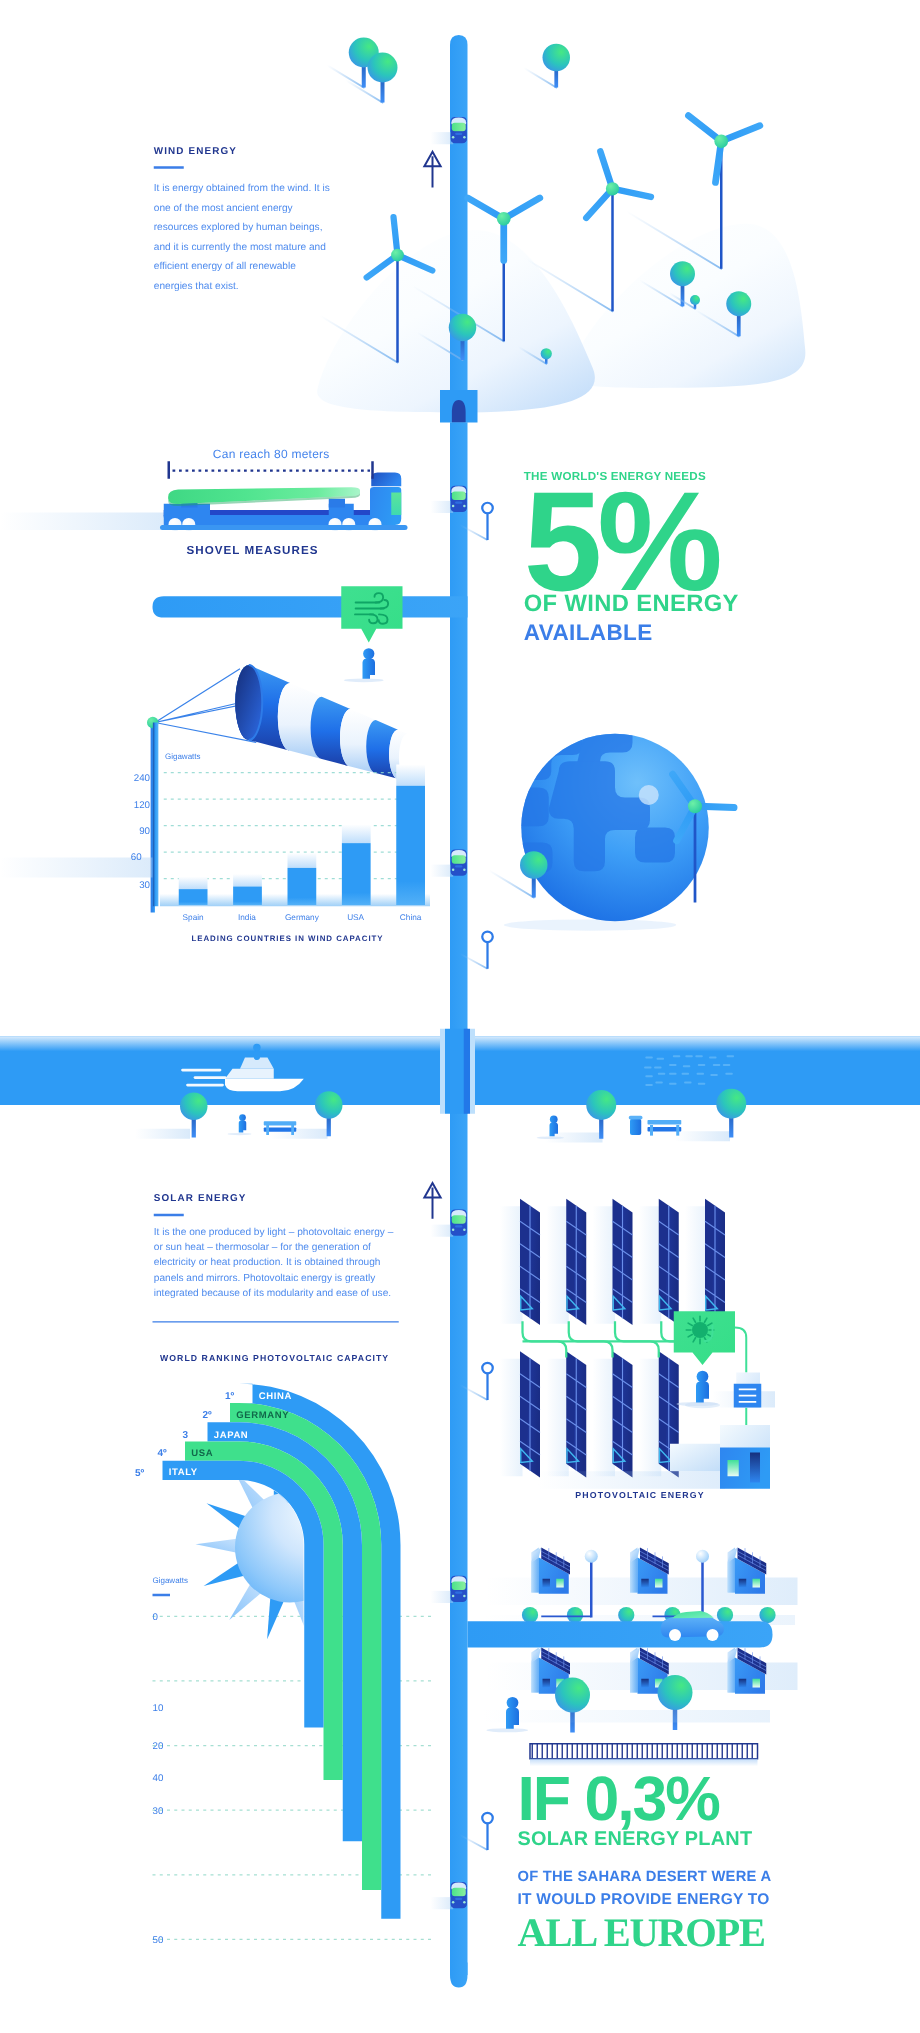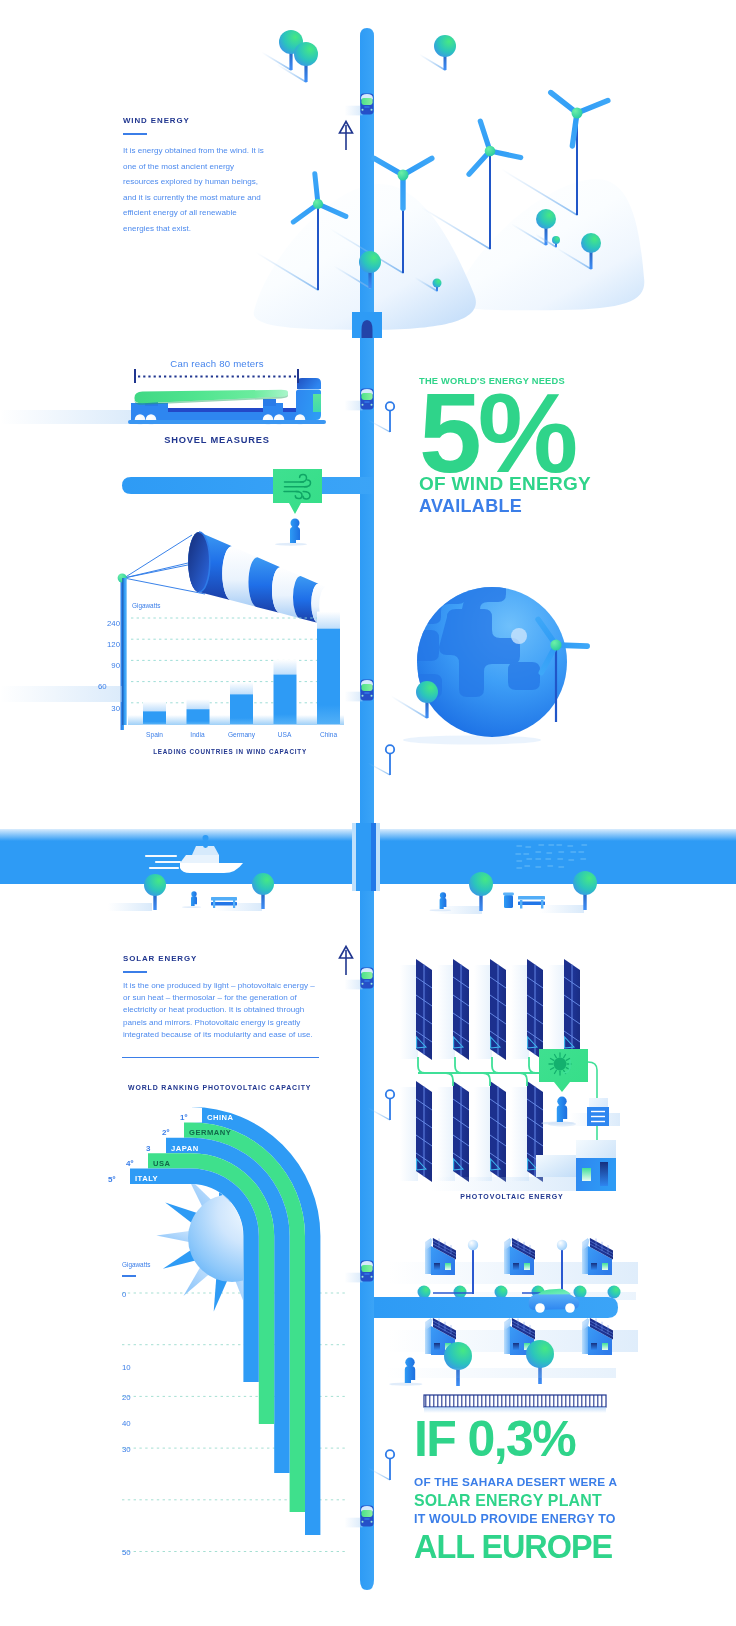--- a/index.html
+++ b/index.html
@@ -937,27 +937,27 @@
       </g>
 
 </svg>
 
 <div class="abs" style="left:123px;top:116px;width:170px;">
   <div class="sec-title">WIND ENERGY</div>
   <div class="sec-rule" style="margin-top:8px;"></div>
   <div class="sec-body" style="margin-top:8px;width:141px;">It is energy obtained from the wind. It is one of the most ancient energy resources explored by human beings, and it is currently the most mature and efficient energy of all renewable energies that exist.</div>
 </div>
 
-<div class="abs caption" style="left:127px;top:435px;width:180px;text-align:center;">SHOVEL MEASURES</div>
+<div class="abs caption" style="left:112px;top:435px;width:180px;text-align:center;">SHOVEL MEASURES</div>
 <div class="abs" style="left:134px;top:358px;width:166px;text-align:center;font-size:9.6px;color:#4584EC;letter-spacing:0.2px;">Can reach 80 meters</div>
 
 <div class="abs" style="left:98px;top:612px;width:22px;text-align:right;" class2=""><span class="tick-lbl">240</span></div>
 <div class="abs" style="left:98px;top:633px;width:22px;text-align:right;"><span class="tick-lbl">120</span></div>
 <div class="abs" style="left:98px;top:654px;width:22px;text-align:right;"><span class="tick-lbl">90</span></div>
-<div class="abs" style="left:98px;top:675px;width:22px;text-align:left;"><span class="tick-lbl">60</span></div>
+<div class="abs" style="left:98px;top:675px;width:22px;text-align:center;"><span class="tick-lbl">60</span></div>
 <div class="abs" style="left:98px;top:697px;width:22px;text-align:right;"><span class="tick-lbl">30</span></div>
 <div class="abs axis-lbl" style="left:132px;top:602px;">Gigawatts</div>
 <div class="abs cat-lbl" style="left:135px;top:731px;width:39px;">Spain</div>
 <div class="abs cat-lbl" style="left:178px;top:731px;width:39px;">India</div>
 <div class="abs cat-lbl" style="left:222px;top:731px;width:39px;">Germany</div>
 <div class="abs cat-lbl" style="left:265px;top:731px;width:39px;">USA</div>
 <div class="abs cat-lbl" style="left:309px;top:731px;width:39px;">China</div>
 <div class="abs caption-sm" style="left:104px;top:748px;width:252px;">LEADING COUNTRIES IN WIND CAPACITY</div>
 
 <div class="abs" style="left:419px;top:373px;width:310px;">
@@ -991,19 +991,19 @@
 <div class="abs" style="left:122px;top:1283px;"><span class="tick-lbl">0</span></div>
 <div class="abs" style="left:122px;top:1356px;"><span class="tick-lbl">10</span></div>
 <div class="abs" style="left:122px;top:1386px;"><span class="tick-lbl">20</span></div>
 <div class="abs" style="left:122px;top:1438px;"><span class="tick-lbl">30</span></div>
 <div class="abs" style="left:122px;top:1412px;"><span class="tick-lbl">40</span></div>
 <div class="abs" style="left:122px;top:1541px;"><span class="tick-lbl">50</span></div>
 <div class="abs caption-sm" style="left:409px;top:1193px;width:206px;font-size:7.0px;letter-spacing:0.92px;">PHOTOVOLTAIC ENERGY</div>
 
 <div class="abs" style="left:414px;top:1415px;width:320px;">
   <div class="s2-big">IF 0,3%</div>
+  <div class="s2-l" style="color:#2FD48A;font-size:15.9px;line-height:18.6px;">SOLAR ENERGY PLANT</div>
   <div class="s2-l stat2b" style="margin-top:10px;font-size:11.8px;line-height:18.6px;">OF THE SAHARA DESERT WERE A</div>
-  <div class="s2-l" style="color:#2FD48A;font-size:15.9px;line-height:18.6px;">SOLAR ENERGY PLANT</div>
   <div class="s2-l stat2b" style="font-size:12.4px;line-height:18.6px;">IT WOULD PROVIDE ENERGY TO</div>
-  <div class="s2-big" style="font-size:32.4px;line-height:36px;letter-spacing:-1px;">ALL EUROPE</div>
+  <div class="s2-big" style="font-size:32.4px;line-height:36px;letter-spacing:-1px;font-family:Liberation Serif, serif;">ALL EUROPE</div>
 </div>
 
 </div>
 
 </body></html>

